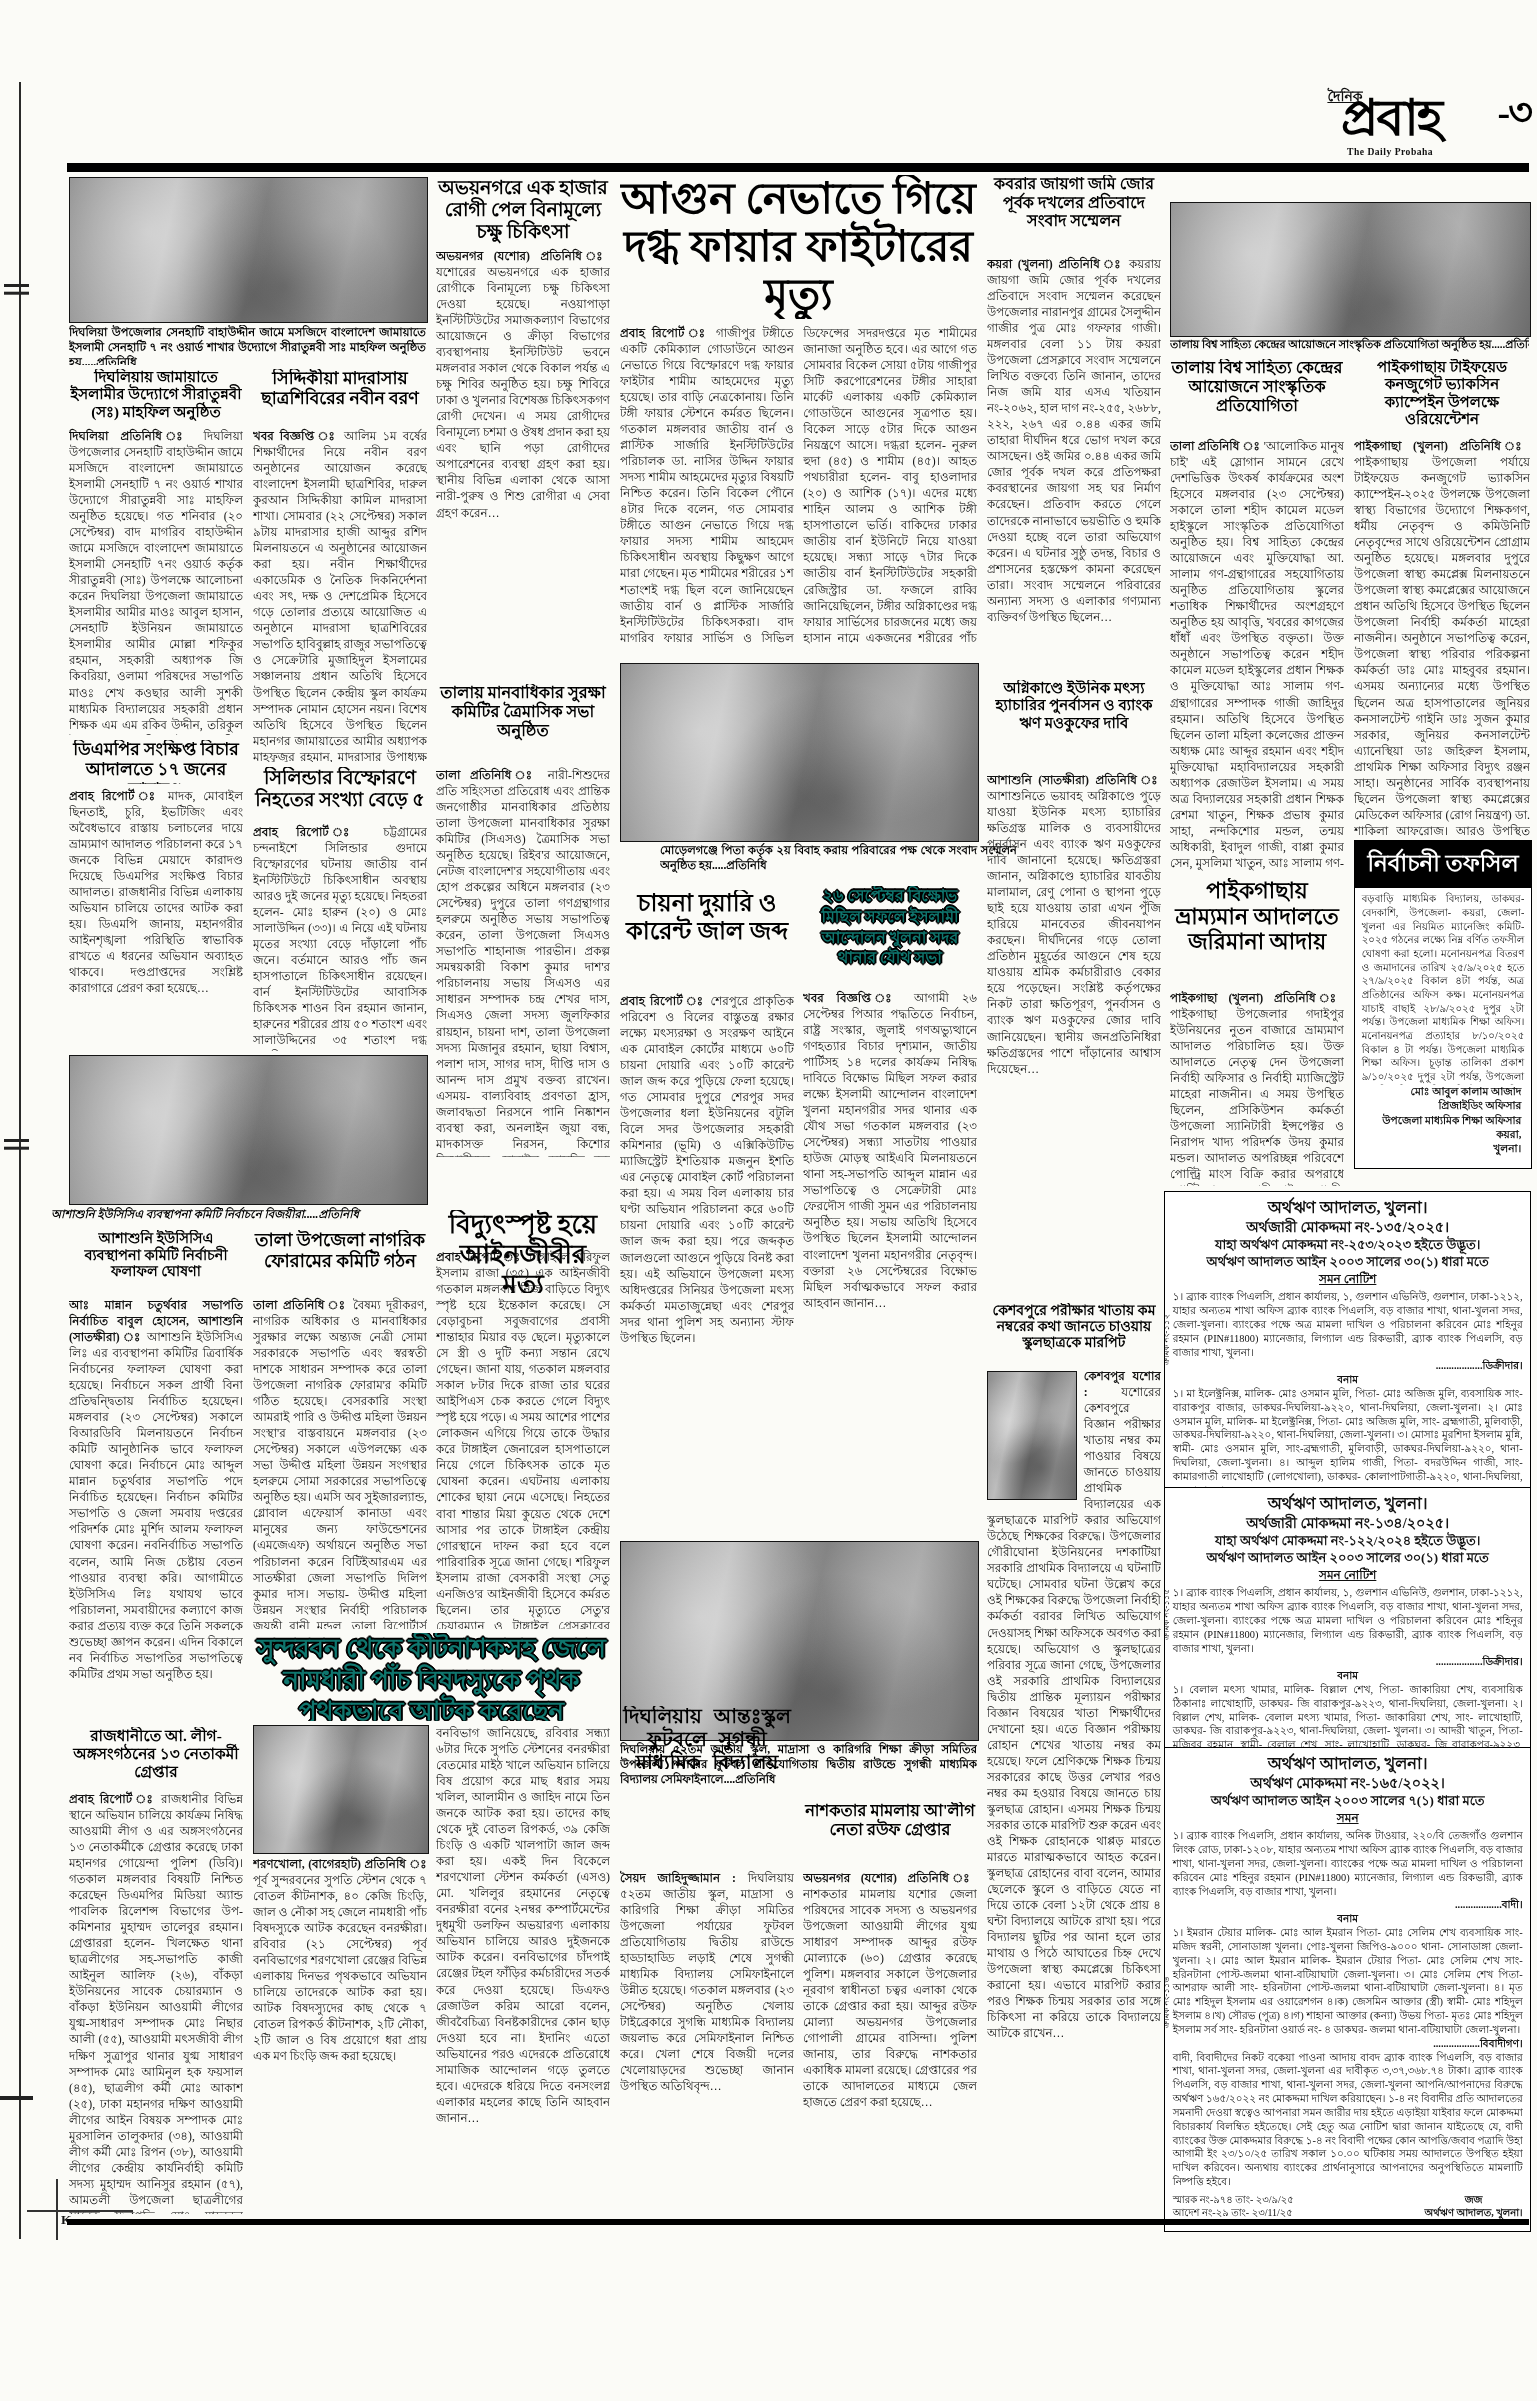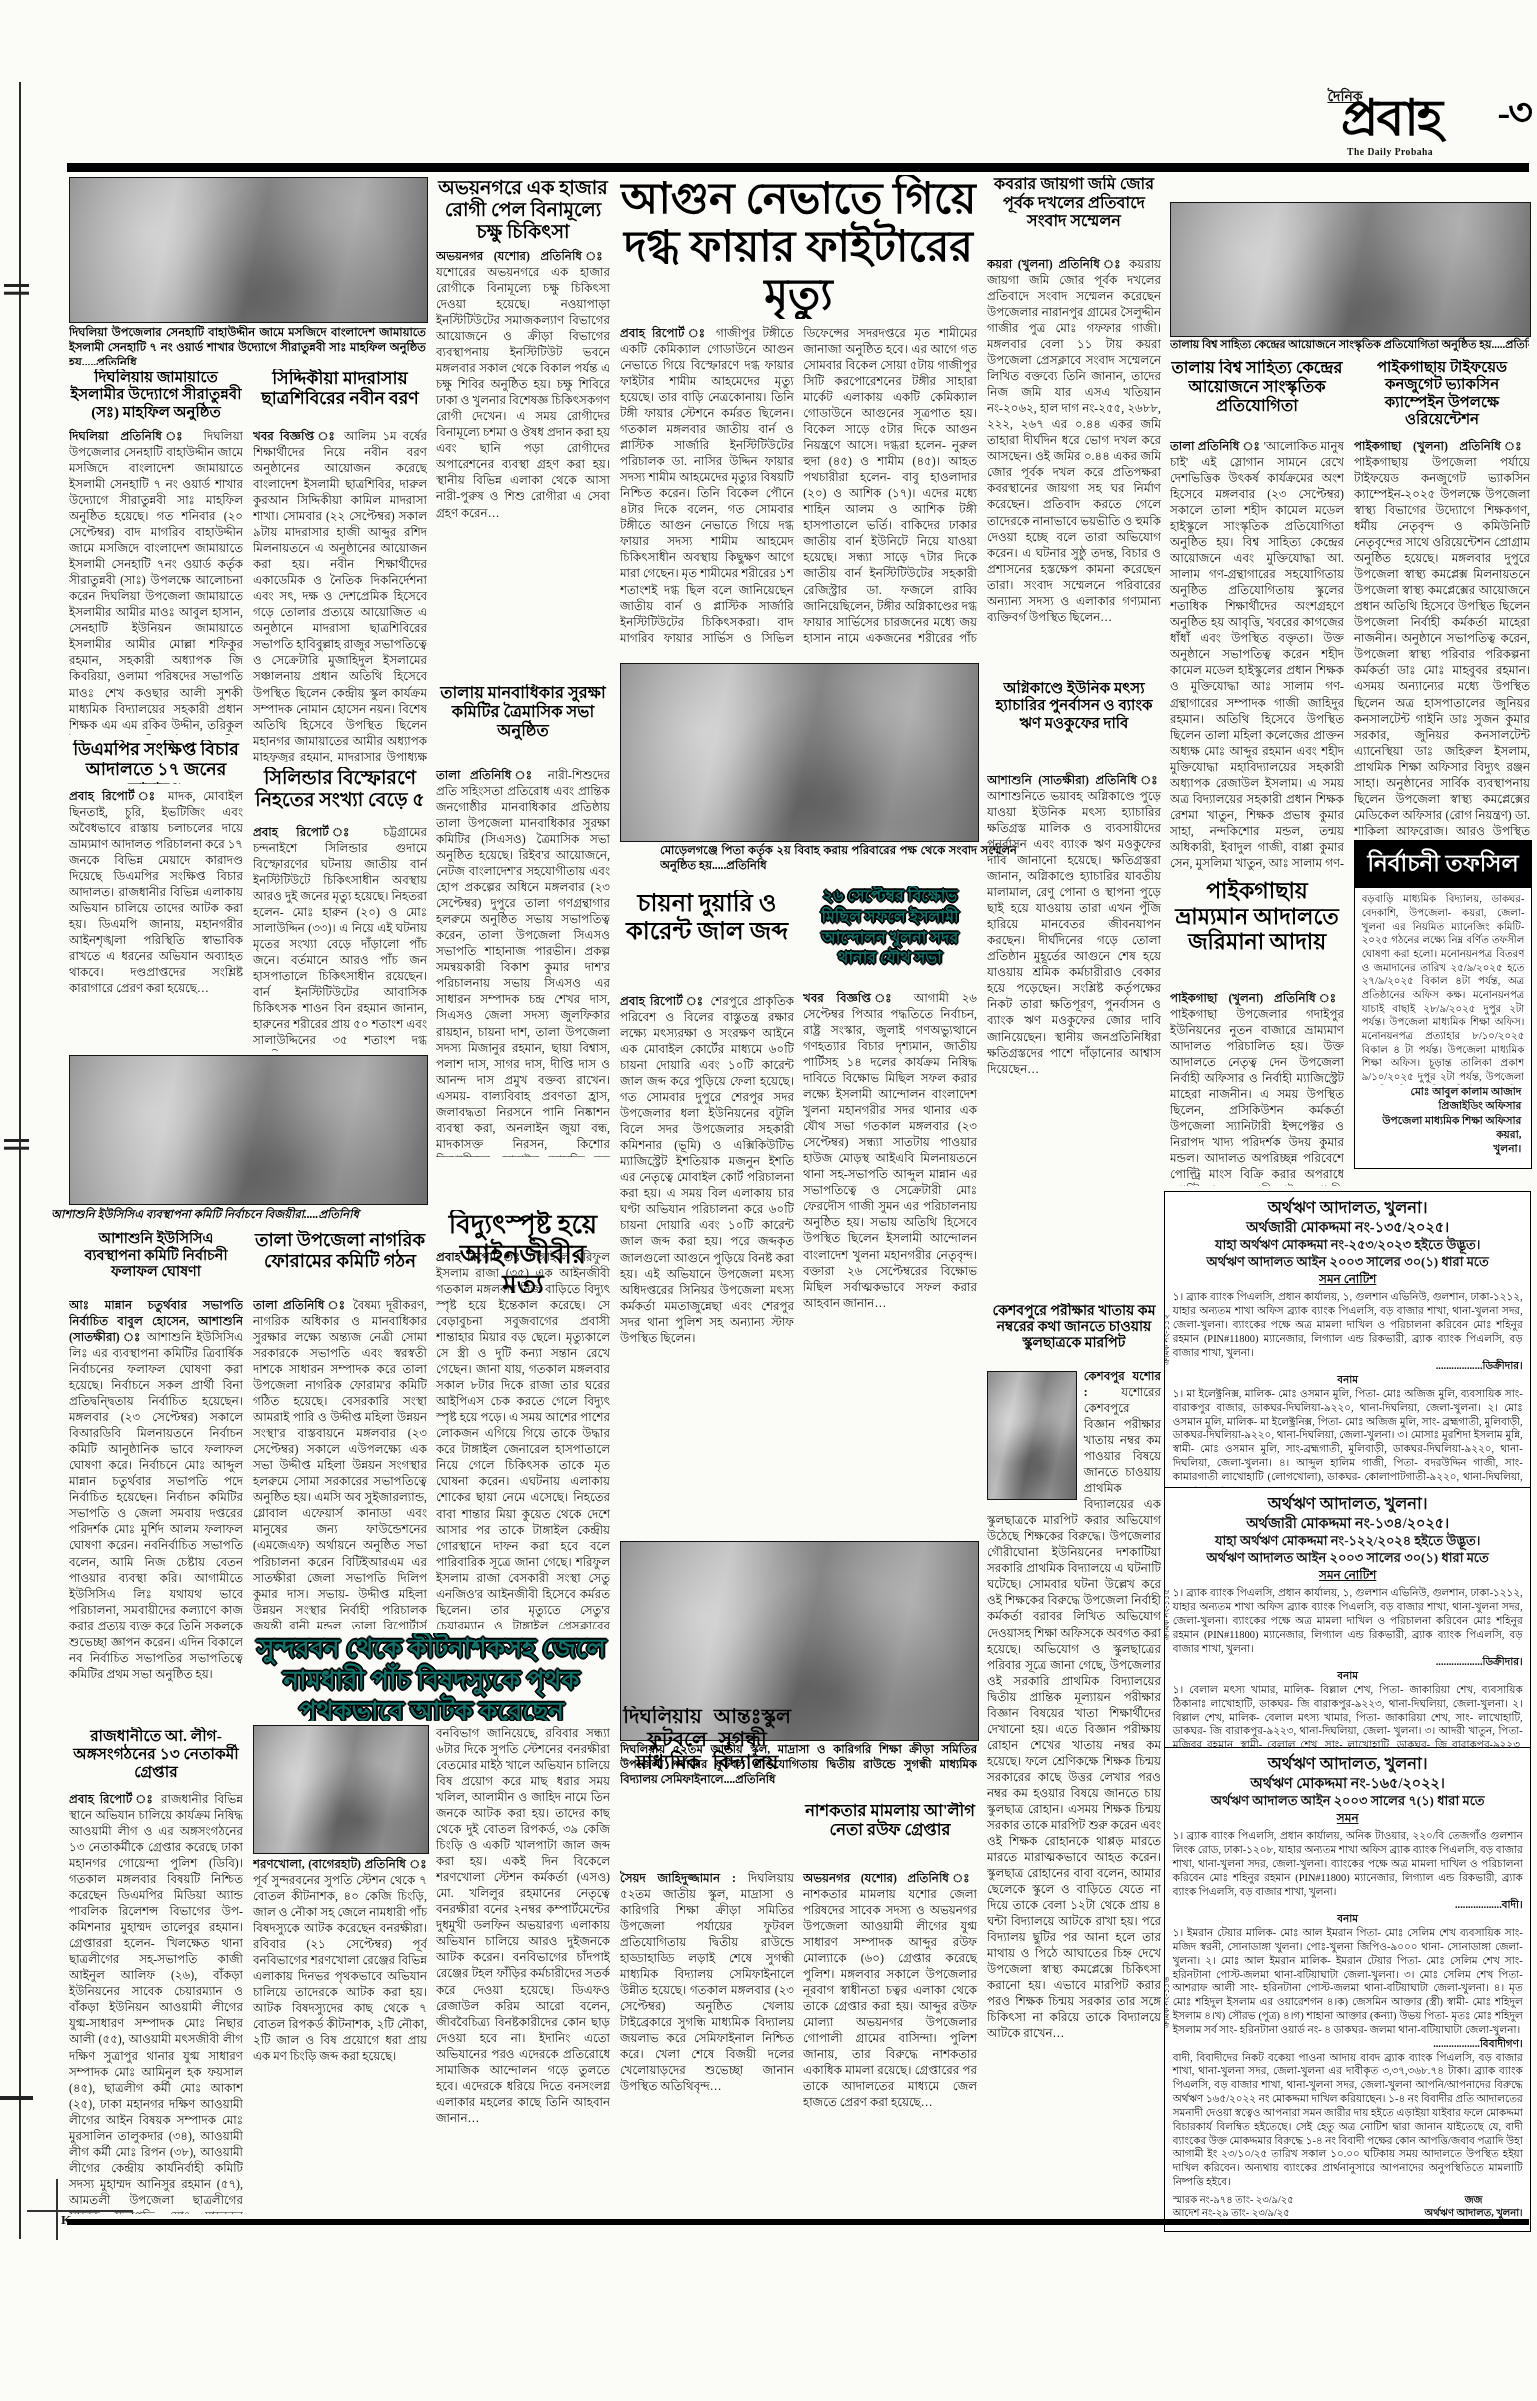--- a/index.html
+++ b/index.html
@@ -243,21 +243,21 @@
     <div class="nsec">সমন</div>
     <div>১। ব্র্যাক ব্যাংক পিএলসি, প্রধান কার্যালয়, অনিক টাওয়ার, ২২০/বি তেজগাঁও গুলশান লিংক রোড, ঢাকা-১২০৮, যাহার অন্যতম শাখা অফিস ব্র্যাক ব্যাংক পিএলসি, বড় বাজার শাখা, থানা-খুলনা সদর, জেলা-খুলনা। ব্যাংকের পক্ষে অত্র মামলা দাখিল ও পরিচালনা করিবেন মোঃ শহিনুর রহমান (PIN#11800) ম্যানেজার, লিগ্যাল এন্ড রিকভারী, ব্র্যাক ব্যাংক পিএলসি, বড় বাজার শাখা, খুলনা।</div>
     <div class="sig">..................বাদী।</div>
     <div class="vs">বনাম</div>
     <div>১। ইমরান টেয়ার মালিক- মোঃ আল ইমরান পিতা- মোঃ সেলিম শেখ ব্যবসায়িক সাং- মজিদ স্বরনী, সোনাডাঙ্গা খুলনা। পোঃ-খুলনা জিপিও-৯০০০ থানা- সোনাডাঙ্গা জেলা-খুলনা। ২। মোঃ আল ইমরান মালিক- ইমরান টেয়ার পিতা- মোঃ সেলিম শেখ সাং- হরিনটানা পোস্ট-জলমা থানা-বটিয়াঘাটা জেলা-খুলনা। ৩। মোঃ সেলিম শেখ পিতা- আশরাফ আলী সাং- হরিনটানা পোস্ট-জলমা থানা-বটিয়াঘাটা জেলা-খুলনা। ৪। মৃত মোঃ শহিদুল ইসলাম এর ওয়ারেশগন ৪।ক) জেসমিন আক্তার (স্ত্রী) স্বামী- মোঃ শহিদুল ইসলাম ৪।খ) সৌরভ (পুত্র) ৪।গ) শাহানা আক্তার (কন্যা) উভয় পিতা- মৃতঃ মোঃ শহিদুল ইসলাম সর্ব সাং- হরিনটানা ওয়ার্ড নং- ৪ ডাকঘর- জলমা থানা-বটিয়াঘাটা জেলা-খুলনা।</div>
     <div class="sig">..................বিবাদীগণ।</div>
     <div>বাদী, বিবাদীদের নিকট বকেয়া পাওনা আদায় বাবদ ব্র্যাক ব্যাংক পিএলসি, বড় বাজার শাখা, থানা-খুলনা সদর, জেলা-খুলনা এর দাবীকৃত ৩,৩৭,৩৬৮.৭৪ টাকা। ব্র্যাক ব্যাংক পিএলসি, বড় বাজার শাখা, থানা-খুলনা সদর, জেলা-খুলনা আপনি/আপনাদের বিরুদ্ধে অর্থঋণ ১৬৫/২০২২ নং মোকদ্দমা দাখিল করিয়াছেন। ১-৪ নং বিবাদীর প্রতি আদালতের সমনাদী দেওয়া স্বত্বেও আপনারা সমন জারীর দায় হইতে এড়াইয়া যাইবার ফলে মোকদ্দমা বিচারকার্য বিলম্বিত হইতেছে। সেই হেতু অত্র নোটিশ দ্বারা জানান যাইতেছে যে, বাদী ব্যাংকের উক্ত মোকদ্দমার বিরুদ্ধে ১-৪ নং বিবাদী পক্ষের কোন আপত্তি/জবাব পত্রাদি উহা আগামী ইং ২৩/১০/২৫ তারিখ সকাল ১০.০০ ঘটিকায় সময় আদালতে উপস্থিত হইয়া দাখিল করিবেন। অন্যথায় ব্যাংকের প্রার্থনানুসারে আপনাদের অনুপস্থিতিতে মামলাটি নিষ্পত্তি হইবে।</div>
     <div class="nfoot">
       <div class="l">
         <div>স্মারক নং-৯৭৪ তাং- ২৩/৯/২৫</div>
-        <div>আদেশ নং-২৯ তাং- ২৩/৯/২৫</div>
+        <div>আদেশ নং-২৯ তাং- ২৩/11/২৫</div>
       </div>
       <div class="r">
         <div>জজ</div>
         <div>অর্থঋণ আদালত, খুলনা।</div>
       </div>
     </div>
   </div>
 
   <div class="abs rule" style="left:67px;top:2219px;width:1462px;height:5.8px;"></div>
 

